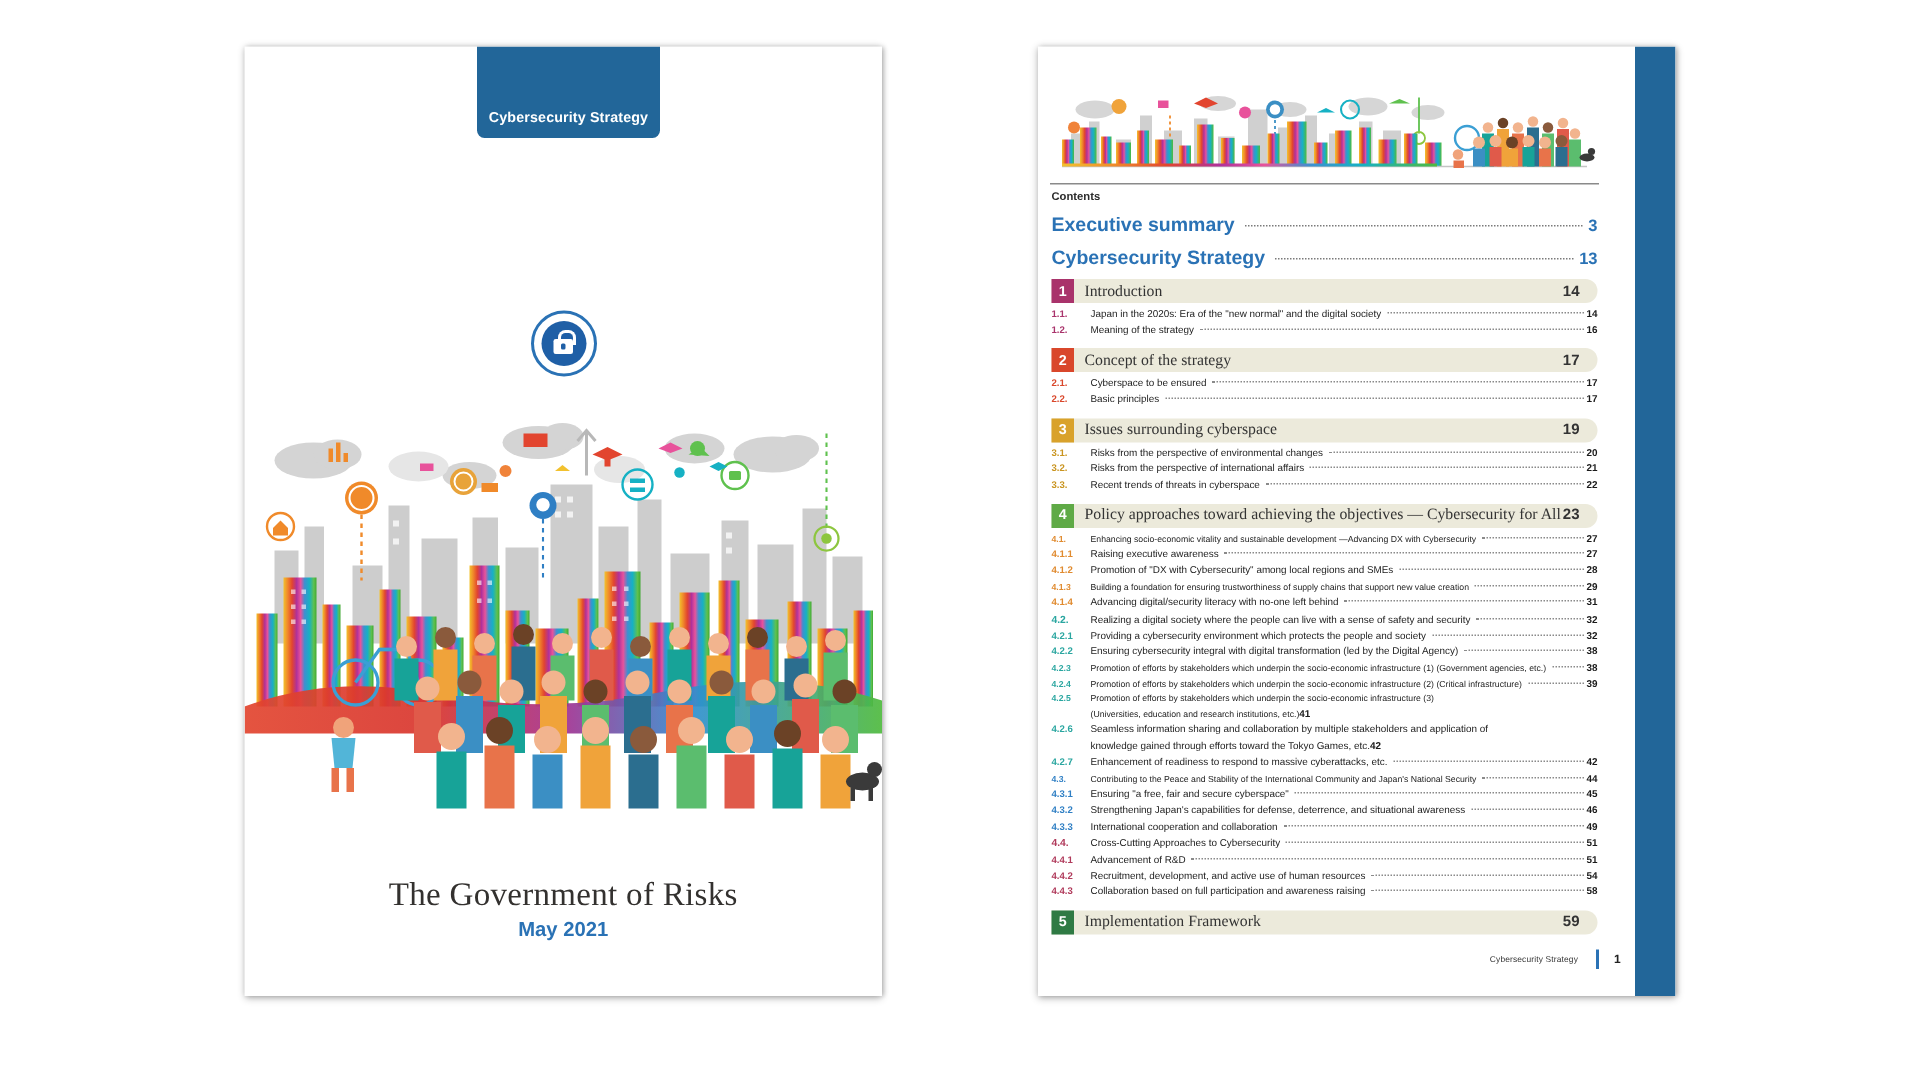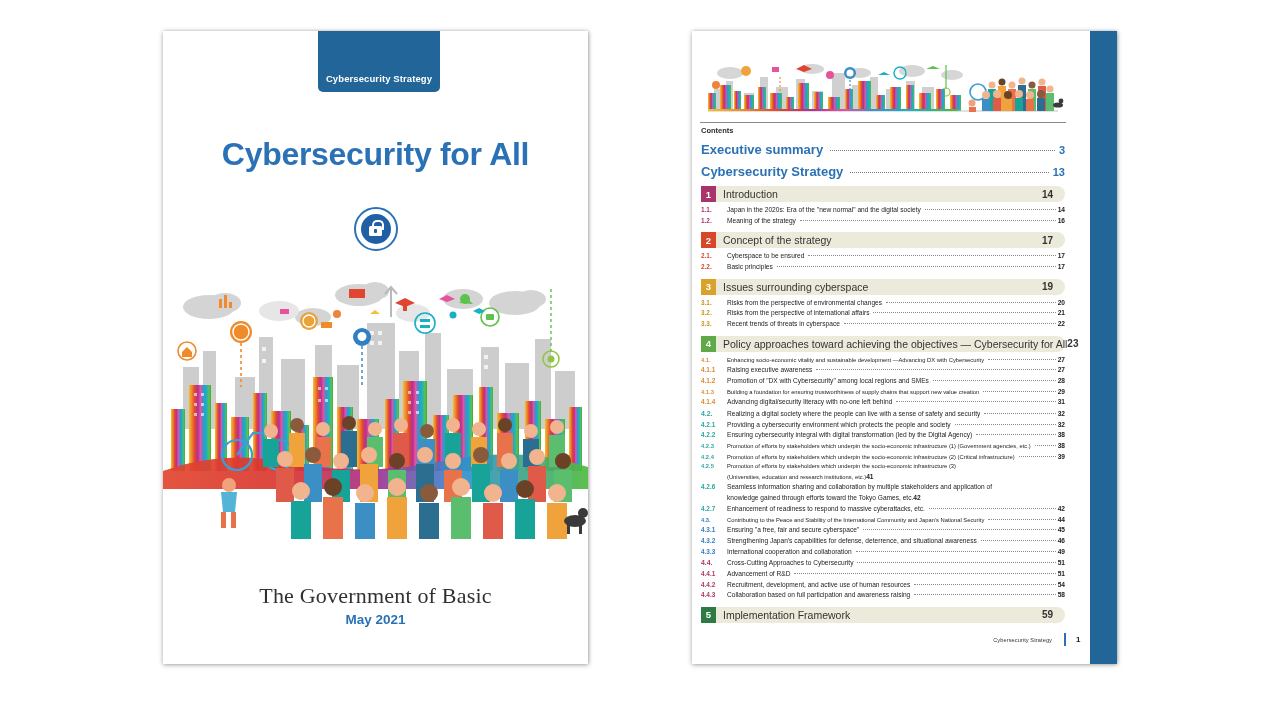--- a/index.html
+++ b/index.html
@@ -131,20 +131,21 @@
   .sec-num {
     position: relative; z-index: 2;
     width: 15px; height: 16px; flex: 0 0 15px;
     color: #fff; font-size: 9.5px; font-weight: bold;
     display: flex; align-items: center; justify-content: center;
   }
   .sec-title {
     position: relative; z-index: 2;
     margin-left: 7px; font-size: 10.5px; color: #333; font-weight: normal;
     white-space: nowrap;
+    font-family: Liberation Serif, serif;
   }
   .sec-pg {
     position: relative; z-index: 2;
     margin-left: auto; margin-right: 12px;
     font-size: 10px; font-weight: bold; color: #333;
   }
 
   
   .sub {
     display: flex; align-items: baseline;
@@ -181,21 +182,20 @@
 <body>
 
 <div class="stage">
 
   <div class="cover">
 
     <div class="cover-tab">
       <span class="cover-tab-text">Cybersecurity Strategy</span>
     </div>
 
-    <div class="cover-title">Cybersecurity for All</div>
 
 
     <div class="lock-badge">
       <div class="lock-inner">
         <div class="lock-body"></div>
       </div>
     </div>
 
     <div class="illus">
       <svg viewBox="0 0 425 290" xmlns="http://www.w3.org/2000/svg">
@@ -455,21 +455,21 @@
           <g fill="#3a3a3a">
             <ellipse cx="412" cy="262" rx="11" ry="6"></ellipse>
             <circle cx="420" cy="254" r="5"></circle>
             <rect x="404" y="266" width="3" height="9"></rect>
             <rect x="416" y="266" width="3" height="9"></rect>
           </g>
         </g>
       </svg>
     </div>
 
-    <div class="cover-org">The Government of Basic</div>
+    <div class="cover-org">The Government of Risks</div>
     <div class="cover-date">May 2021</div>
   </div>
 
   <div class="toc-page">
     <div class="toc-sidebar"></div>
 
     <div class="toc-banner">
       <svg viewBox="0 0 366 62" xmlns="http://www.w3.org/2000/svg">
         <defs>
           <linearGradient id="bskyline" x1="0" y1="0" x2="1" y2="0">

